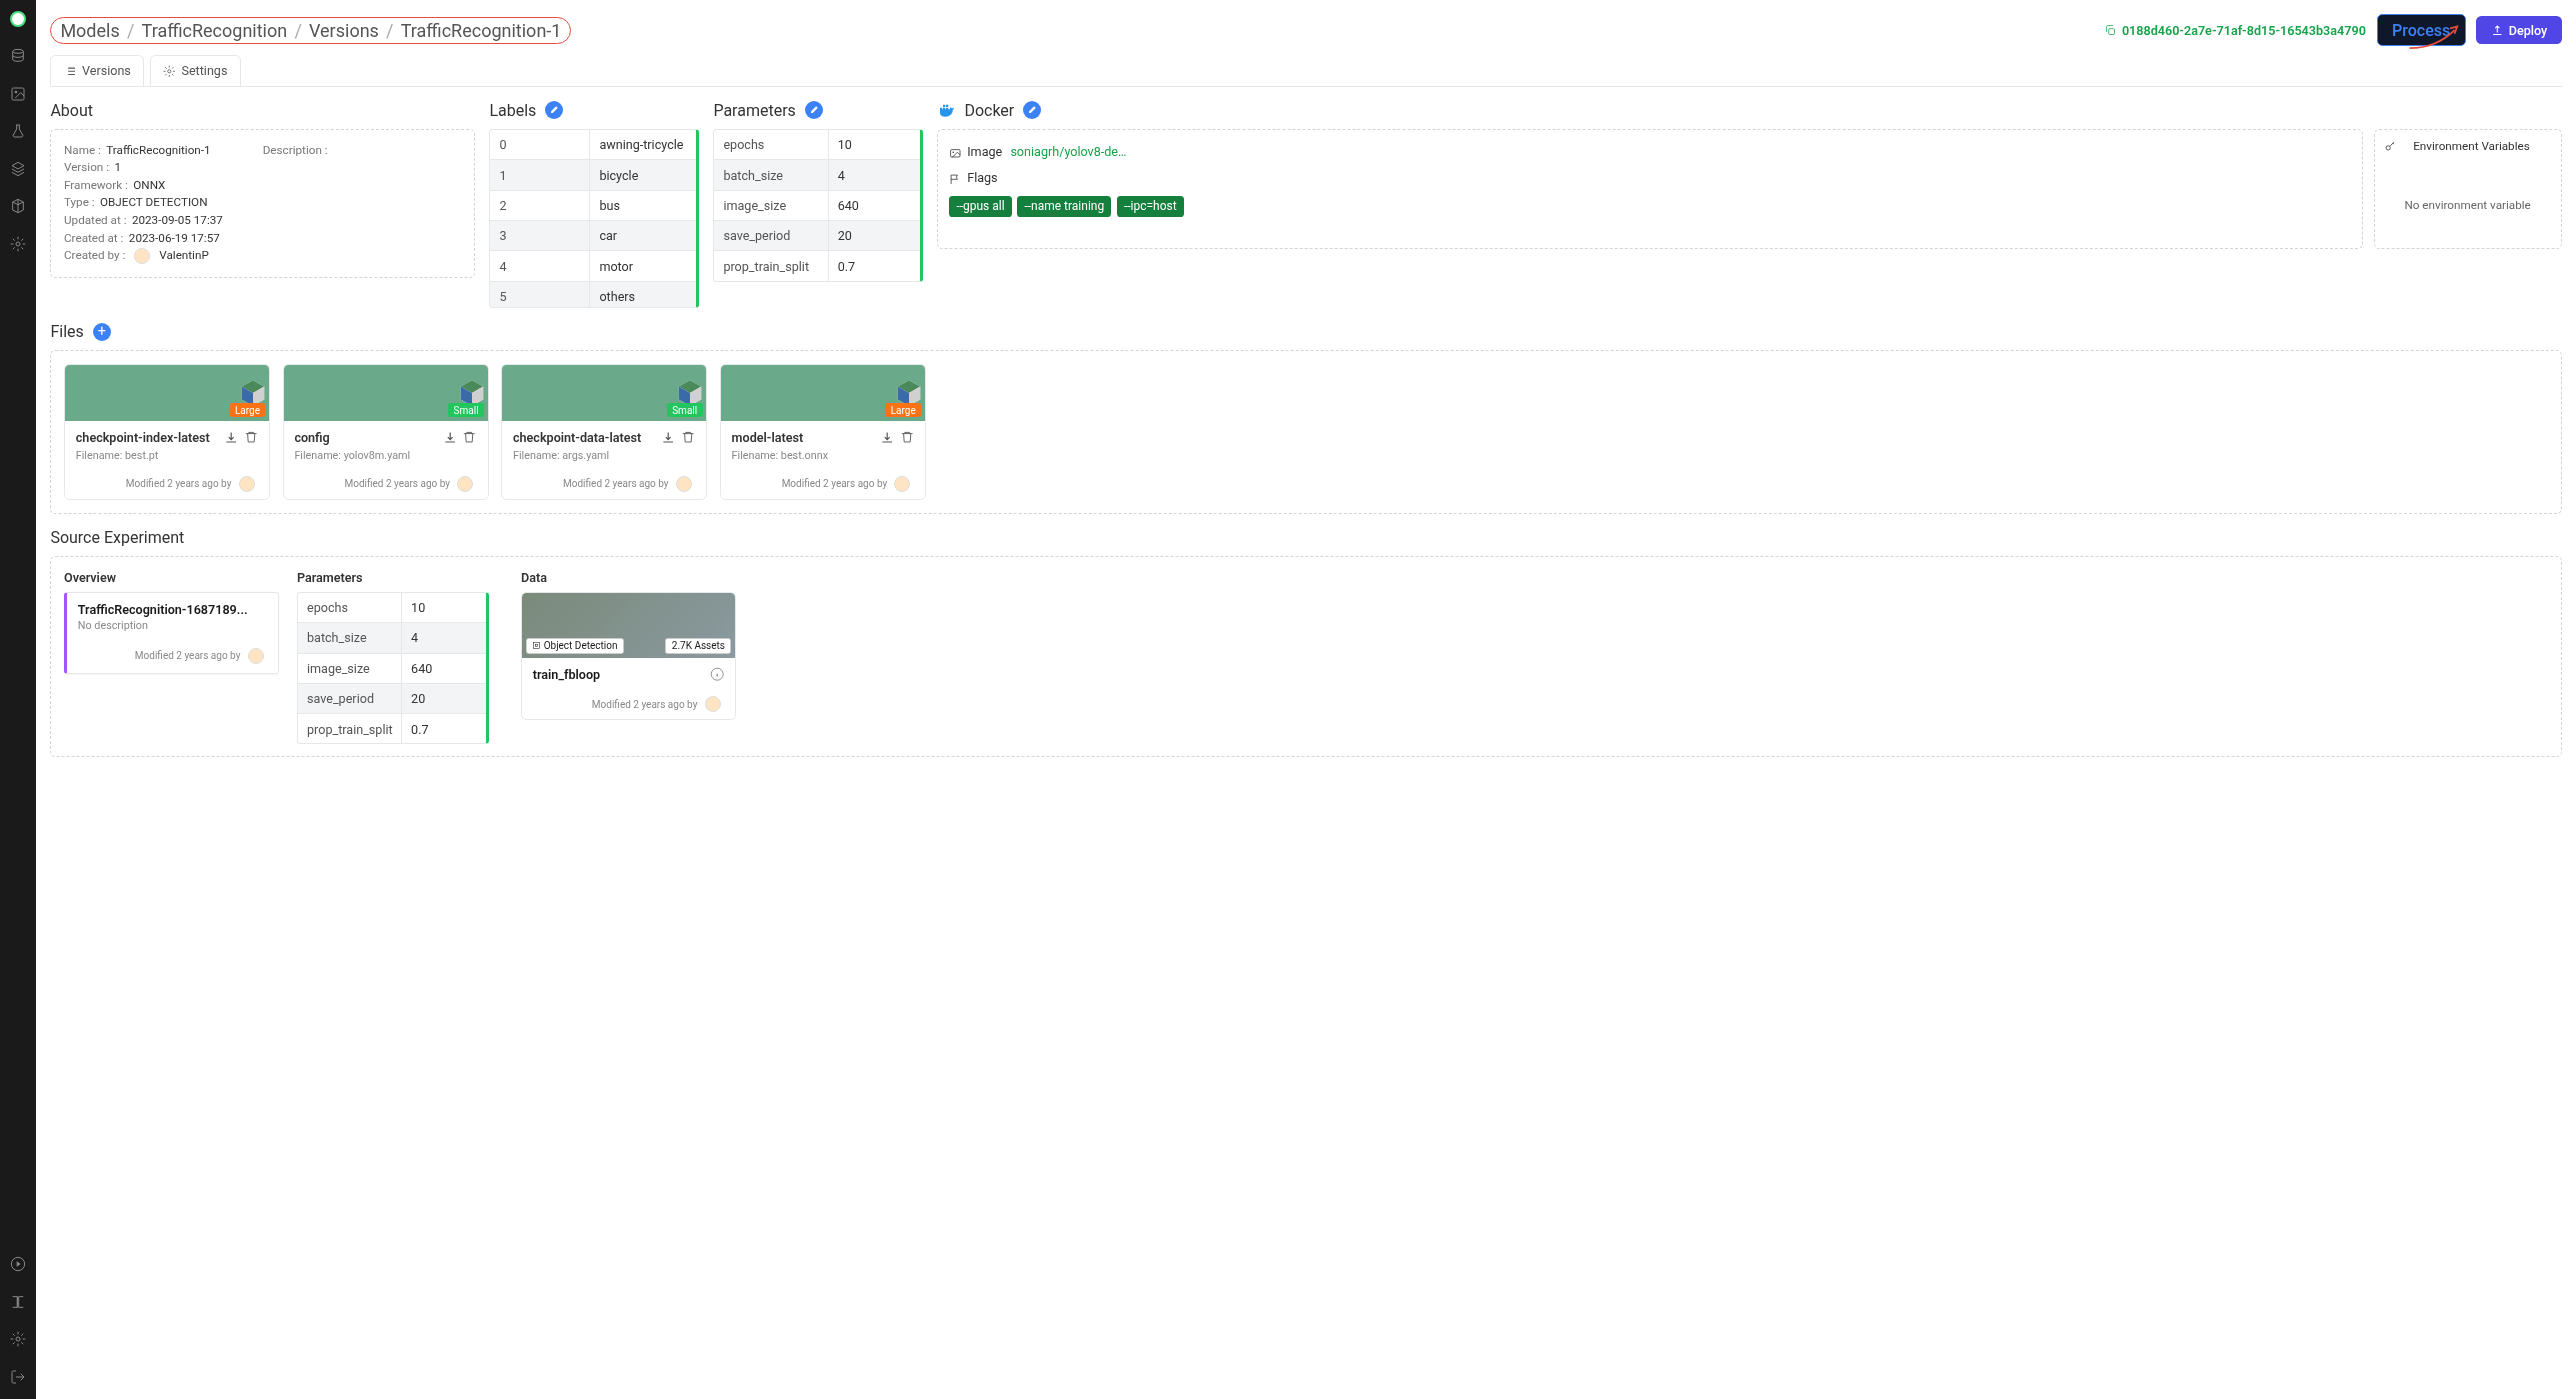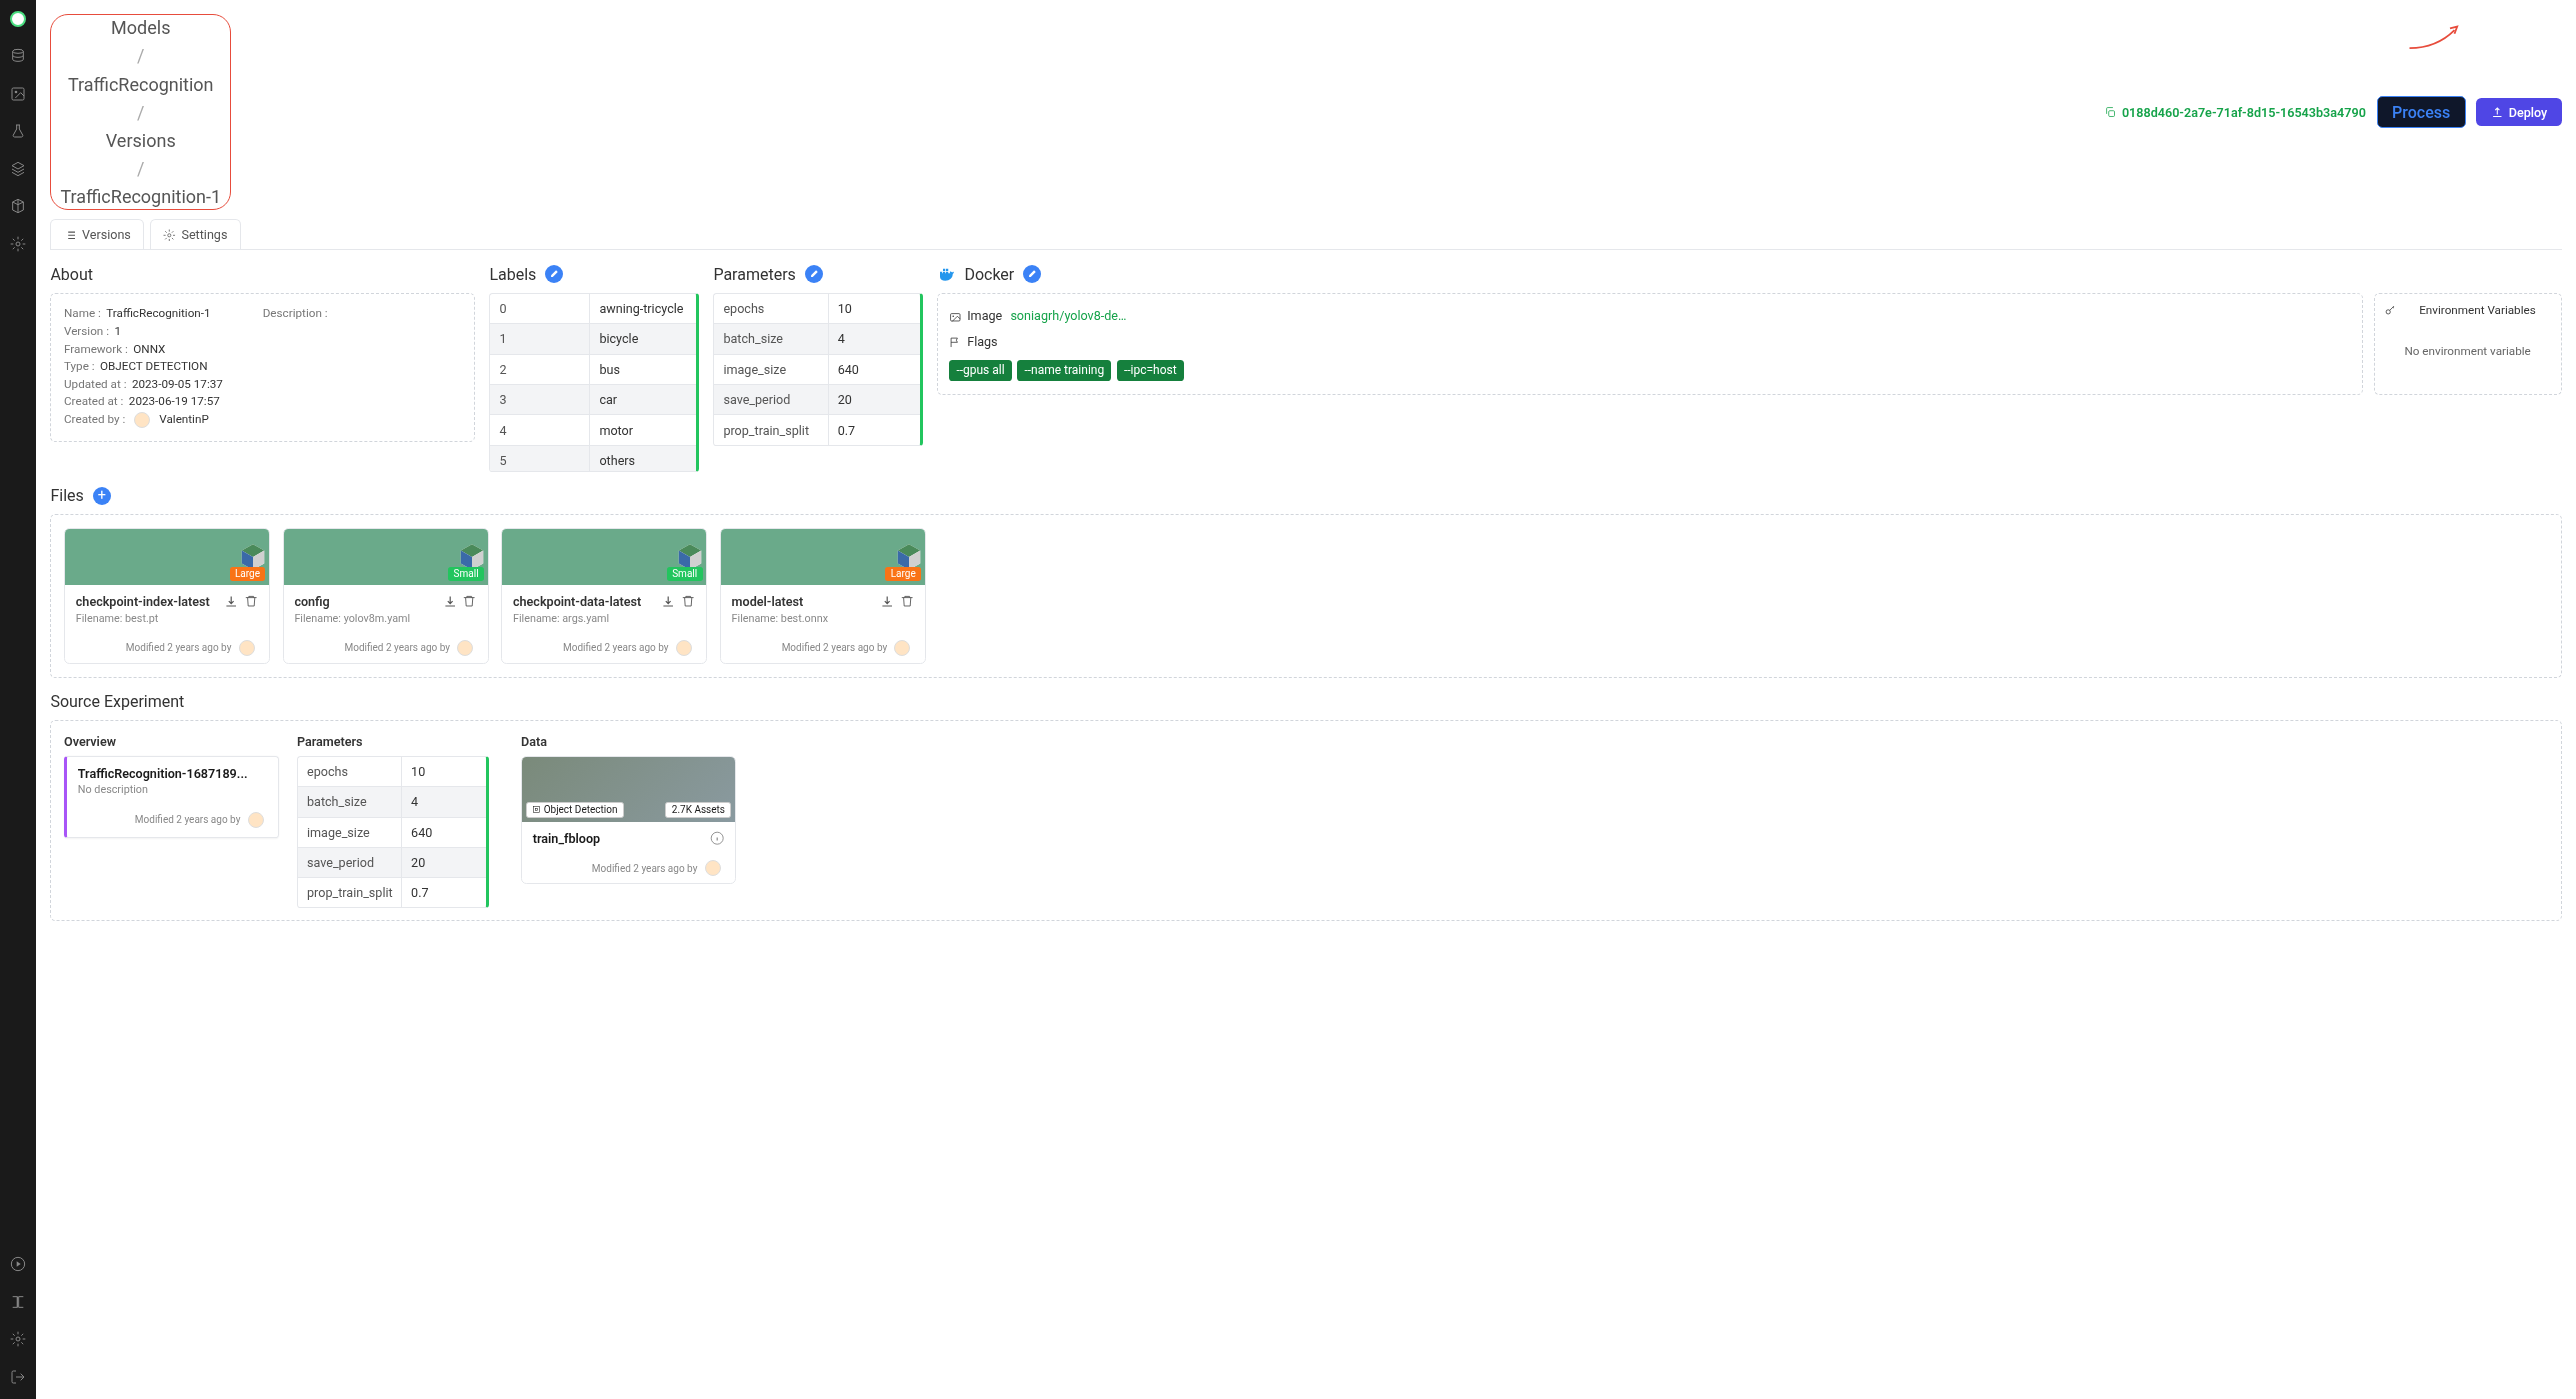--- a/index.html
+++ b/index.html
@@ -9,21 +9,21 @@
 .sidebar { width: 36px; background: #1a1a1a; min-height: 100vh; display: flex; flex-direction: column; align-items: center; padding-top: 10.8px; gap: 21.5px; }
 .sidebar .logo { width: 16px; height: 16px; border-radius: 50%; background: #fff; border: 2.7px solid #4ade80; }
 .sidebar .nav-icon { width: 16px; height: 16px; color: #888; cursor: pointer; }
 .sidebar .spacer { flex: 1; }
 
 
 .main { flex: 1; display: flex; flex-direction: column; }
 
 
 .header { display: flex; align-items: center; padding: 14.4px 14.4px 0 14.4px; }
-.breadcrumb { display: flex; align-items: center; gap: 7.2px; font-size: 18px; color: #555; border: 1.8px solid #e74c3c; border-radius: 18px; padding: 1.8px 9px; flex-direction: column; }
+.breadcrumb { display: flex; align-items: center; gap: 7.2px; font-size: 18px; color: #555; border: 1.8px solid #e74c3c; border-radius: 18px; padding: 1.8px 9px; }
 .breadcrumb span.sep { color: #aaa; }
 .header-right { margin-left: auto; display: flex; align-items: center; gap: 10.8px; }
 .uuid-link { display: flex; align-items: center; gap: 5.4px; color: #16a34a; font-size: 12.6px; font-weight: 600; cursor: pointer; }
 .btn-outline { border: 1.3px solid #3b82f6; color: #3b82f6; background: #0f172a; border-radius: 5.4px; padding: 5.4px 14.4px; font-size: 16px; font-weight: 500; cursor: pointer; }
 .btn-primary { border: none; background: #4f46e5; color: #fff; border-radius: 5.4px; padding: 6.3px 14.4px; font-size: 12.6px; font-weight: 500; cursor: pointer; display: inline-flex; align-items: center; gap: 5.4px; }
 
 
 .arrow-svg { position: absolute; top: 23px; right: 108px; pointer-events: none; }
 
 
@@ -60,21 +60,21 @@
 .docker-section { display: flex; gap: 10.8px; }
 .docker-icon { width: 18px; height: 18px; }
 .docker-left { flex: 1; border: 0.9px dashed #d1d5db; border-radius: 5.4px; padding: 9px 10.8px; font-size: 12.6px; }
 .docker-row { display: flex; padding: 5.4px 0; align-items: center; gap: 7.2px; }
 .docker-row .key { color: #333; display: flex; align-items: flex-end; gap: 5.4px; width: 54px; }
 .docker-row .val-link { color: #16a34a; white-space: nowrap; overflow: hidden; text-overflow: ellipsis; max-width: 117px; }
 .docker-row .val { color: #444; font-weight: 500; }
 .chips { display: flex; flex-wrap: wrap; gap: 5.4px; margin-top: 5.4px; }
 .chip { background: #15803d; color: #fff; border-radius: 3.6px; padding: 3.6px 7.2px; font-size: 12px; }
 .docker-right { width: 188px; border: 0.9px dashed #d1d5db; border-radius: 5.4px; padding: 9px; font-size: 11.7px; color: #666; }
-.docker-right .hdr { display: flex; align-items: center; gap: 23px; color: #333; }
+.docker-right .hdr { display: flex; align-items: center; gap: 17px; margin-bottom: 18px; color: #333; }
 .docker-right .empty { text-align: center; padding: 27px 0; }
 
 
 .files-section { padding: 0 14.4px 14.4px 14.4px; }
 .files-grid { border: 0.9px dashed #d1d5db; border-radius: 5.4px; padding: 12.6px; display: flex; gap: 12.6px; flex-wrap: wrap; }
 .file-card { width: 206px; border: 0.9px solid #e5e7eb; border-radius: 5.4px; overflow: hidden; background: #fff; }
 .file-thumb { height: 56px; background: #6aaa8a; display: flex; align-items: center; justify-content: flex-end; position: relative; }
 .cube-icon { width: 32px; height: 32px; }
 .file-badge { position: absolute; bottom: 3.6px; right: 3.6px; font-size: 10px; padding: 1.8px 5.4px; border-radius: 2.7px; color: #fff; }
 .file-badge.large { background: #f97316; }

